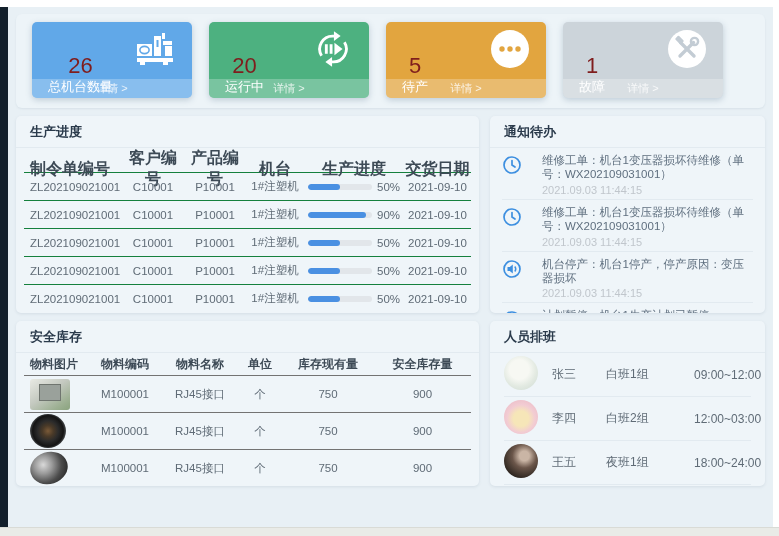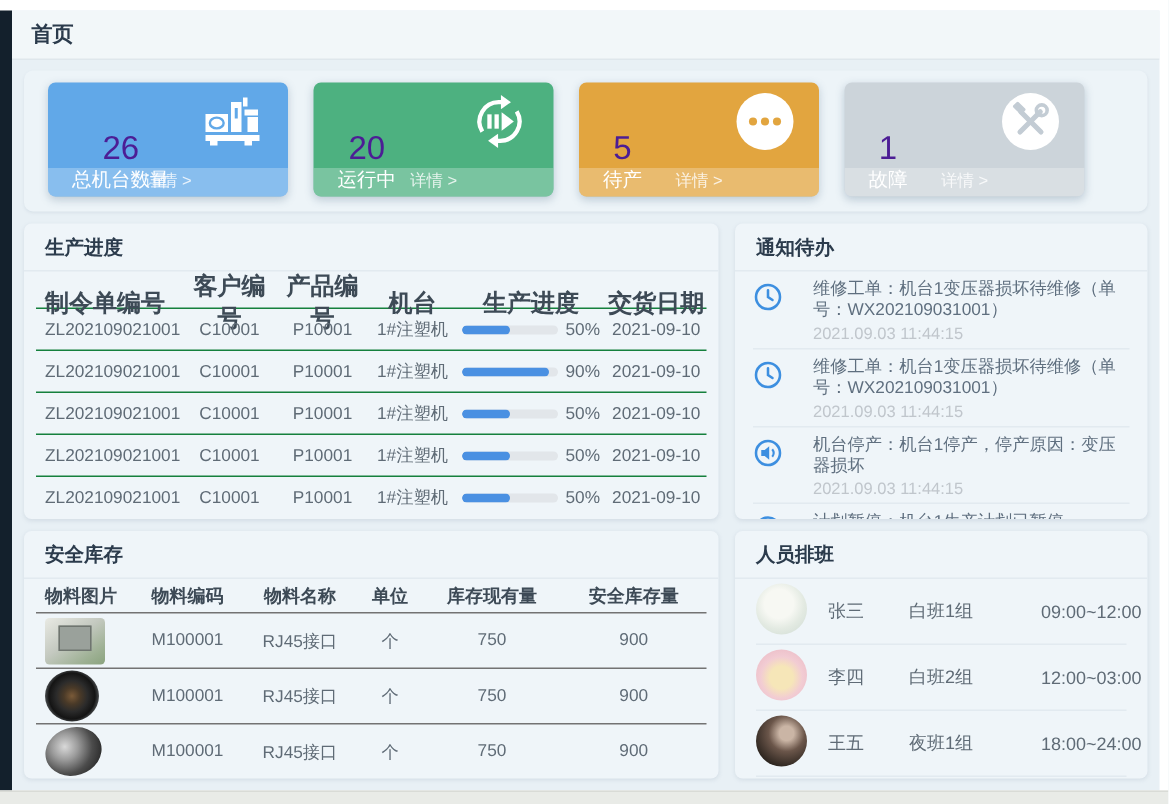--- a/index.html
+++ b/index.html
@@ -13,21 +13,21 @@
   .page-header { height:33px; background:#f2f7f9; border-bottom:1px solid #dfe7ec; display:flex; align-items:center; padding-left:13px; }
   .page-header .title { font-size:14px; font-weight:bold; color:#2b3b4c; }
 
   .content { padding:7px 8px 0 8px; }
 
   
   .cards-panel { background:#edf4f8; border-radius:6px; padding:8px 16px 10px 16px; display:flex; gap:17px; box-shadow:0 1px 2px rgba(130,150,170,.15); }
   .stat-card { width:160px; border-radius:5px; overflow:hidden; cursor:pointer; box-shadow:0 2px 6px rgba(70,100,130,.28); }
   .card-body { height:57px; display:flex; align-items:center; justify-content:space-between; padding:0 15px 0 16px; }
   .card-text { text-align:center; }
-  .card-value { font-size:22px; color:#4c1d95; line-height:1.15;margin-top:48px; }
+  .card-value { font-size:22px; color:#7f1d1d; line-height:1.15;margin-top:48px; }
   .card-label { font-size:13px; color:#fff; }
   .card-footer { height:19px; line-height:19px; text-align:center; font-size:11px; color:rgba(255,255,255,.8); background:rgba(255,255,255,.25); }
   .c-blue  { background:#61a8e8; }
   .c-green { background:#4db180; }
   .c-orange{ background:#e2a53f; }
   .c-gray  { background:#ccd4da; }
 
   
   .grid-row { display:flex; gap:11px; margin-top:8px; }
   .panel { background:#eff5f9; border-radius:5px; box-shadow:0 1px 3px rgba(120,140,160,.18); overflow:hidden; }
@@ -79,23 +79,20 @@
   .av-2 { background:radial-gradient(circle at 50% 55%, #f6e6b8 0%, #f6e6b8 30%, #f2ccd3 55%, #e8b6c2 100%); }
   .av-3 { background:radial-gradient(circle at 60% 35%, #cab5a5 0%, #cab5a5 16%, #6b564a 40%, #2e2620 75%, #1c1714 100%); }
 </style>
 </head>
 <body>
 
 <div class="screen">
   <div class="side-strip"></div>
 
   <div class="main">
-    <div class="page-header">
-      <span class="title">首页</span>
-    </div>
 
     <div class="content">
 
       <section class="cards-panel">
 
         <div class="stat-card c-blue">
           <div class="card-body">
             <div class="card-text">
               <div class="card-value">26</div>
               <div class="card-label">总机台数量</div>

